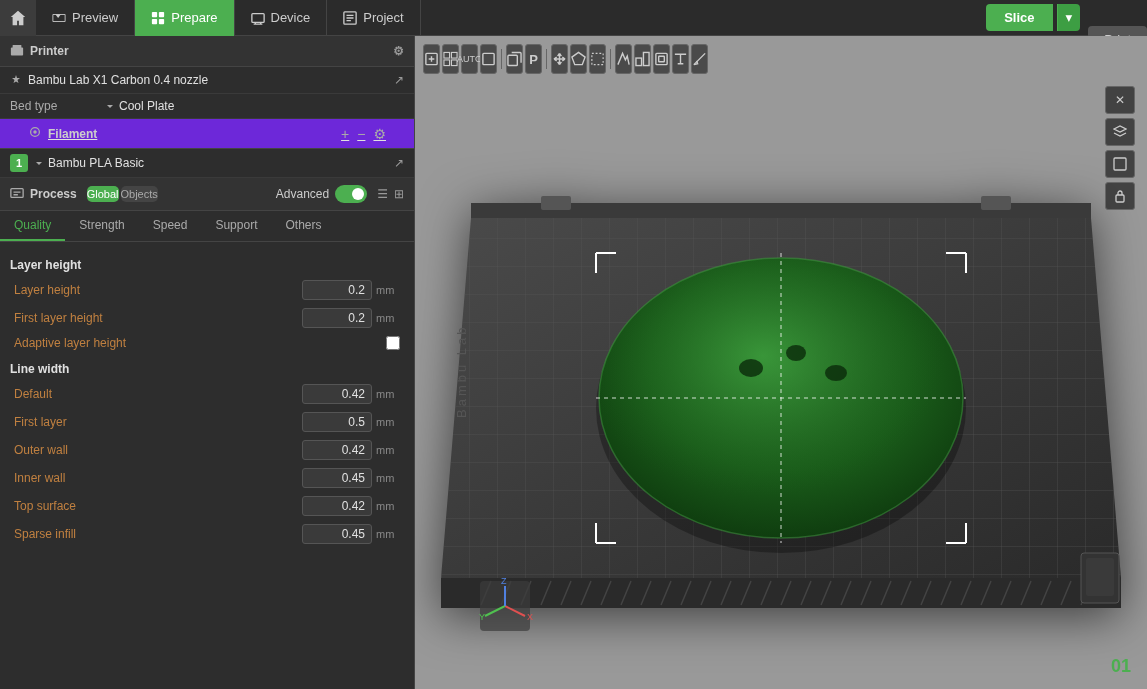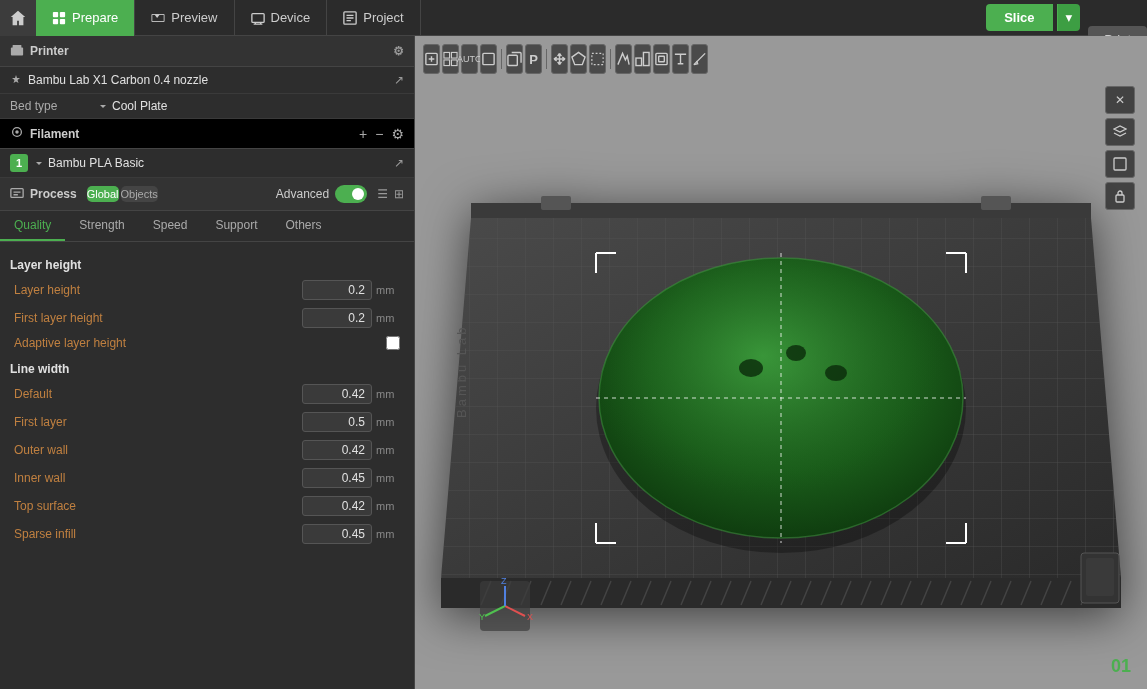--- a/index.html
+++ b/index.html
@@ -23,26 +23,26 @@
     .left-panel { width: 415px; background: #2d2d2d; border-right: 1px solid #444; display: flex; flex-direction: column; overflow: hidden; flex-shrink: 0; }
 
     
     .section-header { display: flex; align-items: center; gap: 6px; padding: 8px 10px; background: #333; border-bottom: 1px solid #444; font-weight: 600; font-size: 12px; color: #ccc; }
     .section-header .gear-icon { margin-left: auto; cursor: pointer; color: #999; }
 
     .printer-row { display: flex; align-items: center; padding: 6px 10px; border-bottom: 1px solid #3a3a3a; gap: 6px; }
     .printer-name { color: #e0e0e0; font-size: 12px; }
     .printer-ext-icon { margin-left: auto; color: #999; cursor: pointer; }
 
-    .bed-type-row { display: flex; align-items: center; padding: 5px 10px; border-bottom: 1px solid #3a3a3a; gap: 8px; }
+    .bed-type-row { display: flex; align-items: center; padding: 5px 10px; border-bottom: 1px solid #3a3a3a; gap: 15px; }
     .bed-type-label { color: #aaa; font-size: 12px; width: 80px; }
     .bed-type-value { display: flex; align-items: center; gap: 4px; color: #e0e0e0; font-size: 12px; cursor: pointer; }
 
     
-    .filament-header { display: flex; align-items: center; padding: 6px 10px; background: #000000; border-bottom: 1px solid #444; }
+    .filament-header { display: flex; align-items: center; padding: 6px 28px; background: #6d28d9; border-bottom: 1px solid #444; text-decoration: underline; }
     .filament-header-icon { margin-right: 6px; }
     .filament-title { font-weight: 600; color: #ccc; font-size: 12px; }
     .filament-actions { margin-left: auto; display: flex; gap: 8px; align-items: center; }
     .filament-actions span { cursor: pointer; color: #aaa; font-size: 14px; }
 
     .filament-row { display: flex; align-items: center; padding: 5px 10px; border-bottom: 1px solid #3a3a3a; gap: 6px; }
     .filament-num { background: #4caf50; color: white; width: 18px; height: 18px; border-radius: 3px; display: flex; align-items: center; justify-content: center; font-size: 11px; font-weight: bold; flex-shrink: 0; }
     .filament-name { color: #e0e0e0; font-size: 12px; display: flex; align-items: center; gap: 4px; }
     .filament-ext { margin-left: auto; cursor: pointer; color: #999; }
 
@@ -106,35 +106,35 @@
   </style>
 </head>
 <body>
 
 <div class="topbar">
   <div class="topbar-home">
     <svg viewBox="0 0 20 20" fill="#ccc">
         <path d="M10 2L2 9h2v9h5v-5h2v5h5V9h2z"></path>
       </svg>
   </div>
+  <div class="topbar-tab">
+    <svg width="14" height="14" viewBox="0 0 16 16" fill="#ccc">
+        <path d="M1 4h14v8H1z" stroke="#ccc" fill="none"></path>
+        <path d="M4 4l3 4 3-4" fill="#ccc"></path>
+      </svg>
+    <span>Preview</span>
+  </div>
   <div class="topbar-tab active">
     <svg width="14" height="14" viewBox="0 0 16 16" fill="white">
         <rect x="1" y="1" width="6" height="6" rx="1"></rect>
         <rect x="9" y="1" width="6" height="6" rx="1"></rect>
         <rect x="1" y="9" width="6" height="6" rx="1"></rect>
         <rect x="9" y="9" width="6" height="6" rx="1"></rect>
       </svg>
     <span>Prepare</span>
-  </div>
-  <div class="topbar-tab">
-    <svg width="14" height="14" viewBox="0 0 16 16" fill="#ccc">
-        <path d="M1 4h14v8H1z" stroke="#ccc" fill="none"></path>
-        <path d="M4 4l3 4 3-4" fill="#ccc"></path>
-      </svg>
-    <span>Preview</span>
   </div>
   <div class="topbar-tab">
     <svg width="14" height="14" viewBox="0 0 16 16" fill="none" stroke="#ccc" stroke-width="1.5">
         <rect x="1" y="3" width="14" height="10" rx="1"></rect>
         <path d="M5 13v2M11 13v2M3 15h10"></path>
       </svg>
     <span>Device</span>
   </div>
   <div class="topbar-tab">
     <svg width="14" height="14" viewBox="0 0 16 16" fill="none" stroke="#ccc" stroke-width="1.5">

